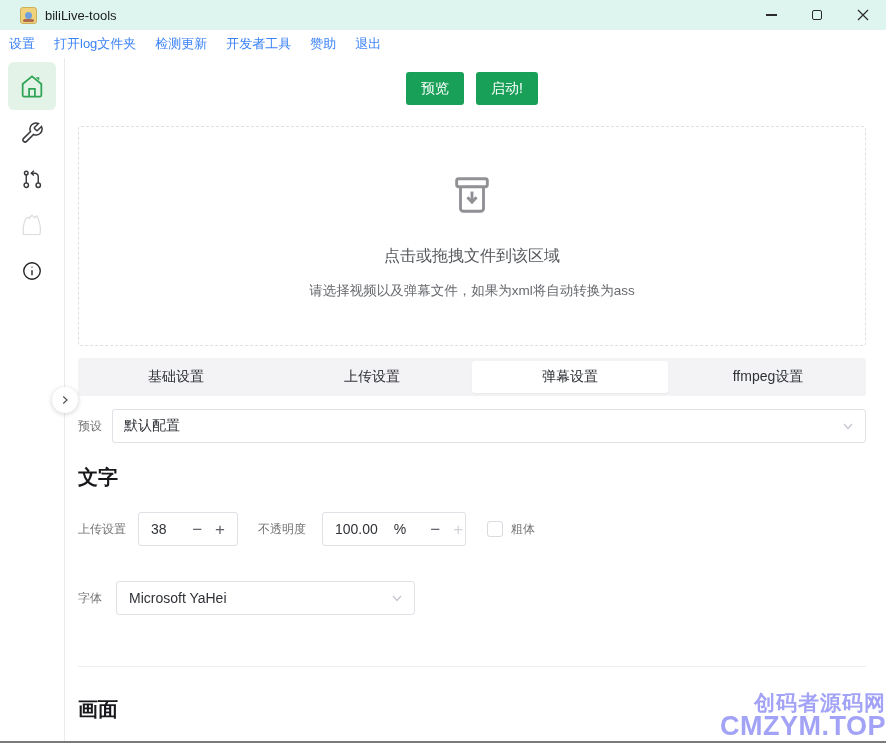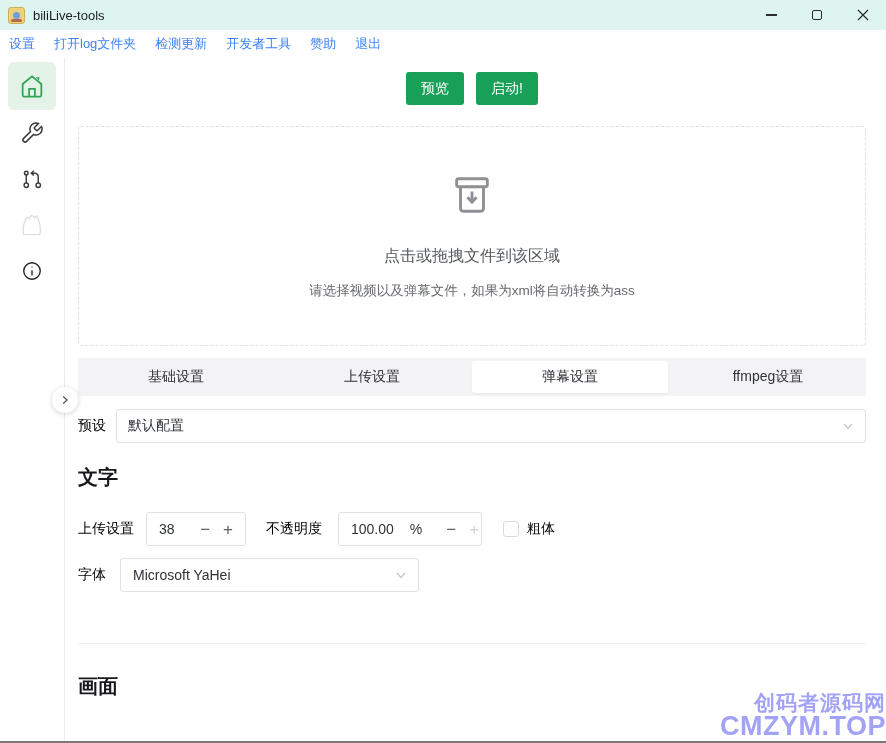--- a/index.html
+++ b/index.html
@@ -2,21 +2,21 @@
 <html><head>
 <meta charset="utf-8">
 <style>
   * { margin:0; padding:0; box-sizing:border-box; }
   html,body { width:886px; height:743px; overflow:hidden; }
   body { font-family:"Liberation Sans","DejaVu Sans",sans-serif; background:#fff; color:#2f3237; }
   .window { position:relative; width:886px; height:743px; background:#fff; overflow:hidden; }
 
   
   .titlebar { height:30px; background:#def4ef; display:flex; align-items:center; justify-content:space-between; }
-  .titlebar-left { display:flex; align-items:center; gap:8px; padding-left:8px; }
+  .titlebar-left { display:flex; align-items:center; gap:8px; padding-left:20px; }
   .app-icon { width:17px; height:17px; border-radius:3px; background:#f1d27c; position:relative; overflow:hidden; border:1px solid #cbb05a; }
   .app-icon::before { content:""; position:absolute; left:4px; top:4px; width:7px; height:7px; border-radius:50%; background:#6f9fdd; }
   .app-icon::after { content:""; position:absolute; left:2px; top:11px; width:11px; height:3px; border-radius:2px; background:#b06a4e; }
   .title-text { font-size:13px; color:#1b1d1f; }
   .win-controls { display:flex; height:30px; }
   .win-btn { width:46px; height:30px; display:flex; align-items:center; justify-content:center; cursor:pointer; }
   .glyph-min { width:11px; height:1.5px; background:#2a2a2a; }
   .glyph-max { width:10px; height:10px; border:1.2px solid #2a2a2a; border-radius:2px; }
 
   
@@ -38,37 +38,37 @@
 
   .dropzone { margin-top:21px; height:220px; border:1px dashed #dfdfe4; border-radius:3px; background:#fff; display:flex; flex-direction:column; align-items:center; justify-content:center; cursor:pointer; }
   .dropzone-main { font-size:16px; color:#55585c; margin-top:28px; }
   .dropzone-sub { font-size:13.5px; color:#67696d; margin-top:15px; }
 
   .tabbar { margin-top:12px; height:38px; background:#f3f3f6; border-radius:3px; display:flex; }
   .tab { flex:1; display:flex; align-items:center; justify-content:center; font-size:14px; color:#2f3237; cursor:pointer; border-radius:3px; margin:3px 0; }
   .tab.active { background:#fff; margin:3px 2px; box-shadow:0 1px 2px rgba(0,0,0,.04); }
 
   .preset-row { margin-top:13px; display:flex; align-items:center; }
-  .field-label { font-size:14px; color:#000000; white-space:nowrap; }
+  .field-label { font-size:12px; color:#737373; white-space:nowrap; }
   .select-box { position:relative; height:34px; border:1px solid #e0e0e6; border-radius:3px; background:#fff; display:flex; align-items:center; padding:0 30px 0 12px; font-size:14px; color:#2f3237; cursor:pointer; }
   .select-box .chev { position:absolute; right:10px; top:50%; transform:translateY(-50%); }
   .preset-row .select-box { flex:1; margin-left:10px;padding-left:11px; }
 
   .section-title { margin-top:20px; font-size:20px; font-weight:700; color:#18181c; line-height:28px; }
 
   .controls-row { margin-top:21px; display:flex; align-items:center; }
   .num-input { height:34px; border:1px solid #e0e0e6; border-radius:3px; background:#fff; display:flex; align-items:center; padding:0 12px; font-size:14px; color:#2f3237; cursor:text;gap:10px; }
   .num-input .val { flex:1; }
   .num-input .suffix { margin-left:6px; color:#2f3237; }
   .stepper { display:flex; gap:13px; margin-left:14px; font-size:17px; color:#5f6166; }
   .stepper span { cursor:pointer; line-height:1; }
   .stepper .disabled { color:#d2d2d8; cursor:default; }
   .checkbox { width:16px; height:16px; border:1px solid #dadae0; border-radius:3px; background:#fff; cursor:pointer; }
 
-  .font-row { margin-top:12px; display:flex; align-items:center; }
+  .font-row { margin-top:35px; display:flex; align-items:center; }
 
   .divider { margin-top:51px; height:1px; background:#efeff3; }
 
   .watermark { position:absolute; right:0; bottom:2px; text-align:right; font-weight:700; color:rgba(154,154,245,0.92); line-height:1.02; }
   .watermark .wm1 { font-size:21px; letter-spacing:1px; }
   .watermark .wm2 { font-size:27px; letter-spacing:0.5px; }
 
   .bottom-line { position:absolute; left:0; right:0; bottom:0; height:2px; background:#7a7a7a; }
 </style>
 </head>

